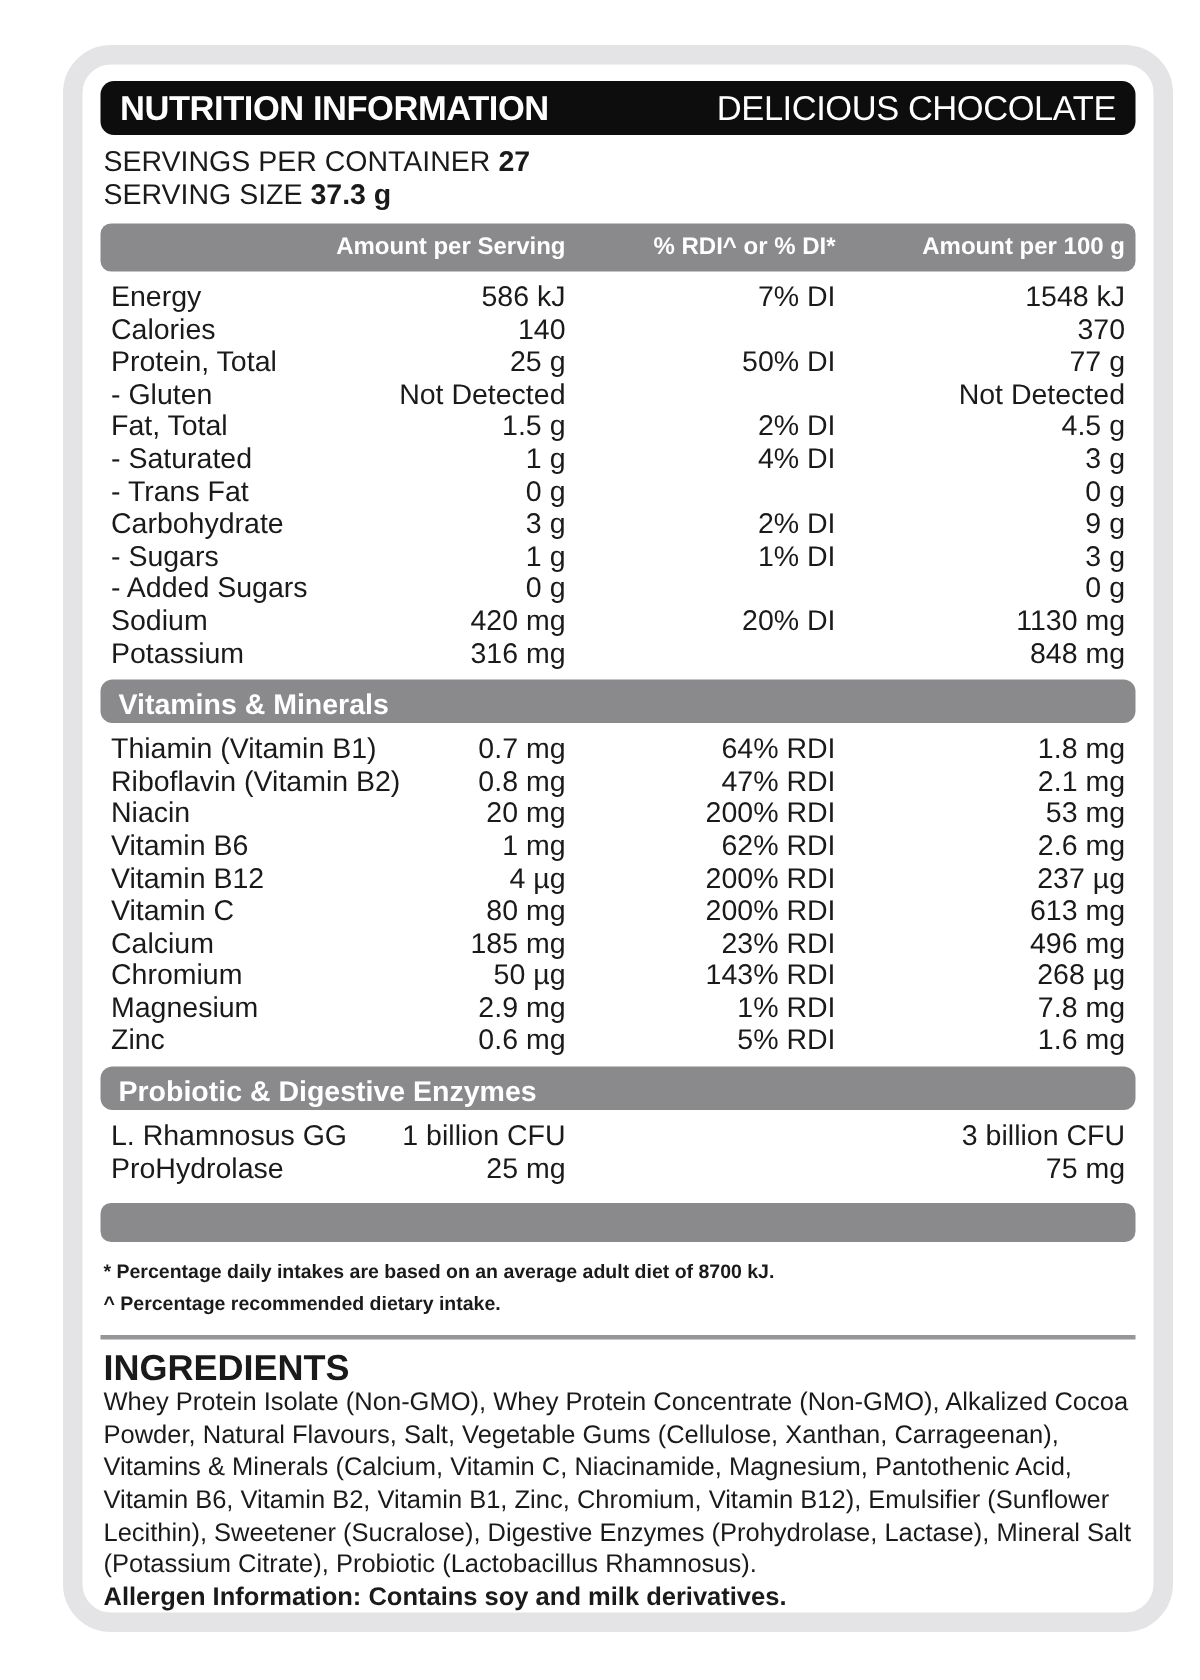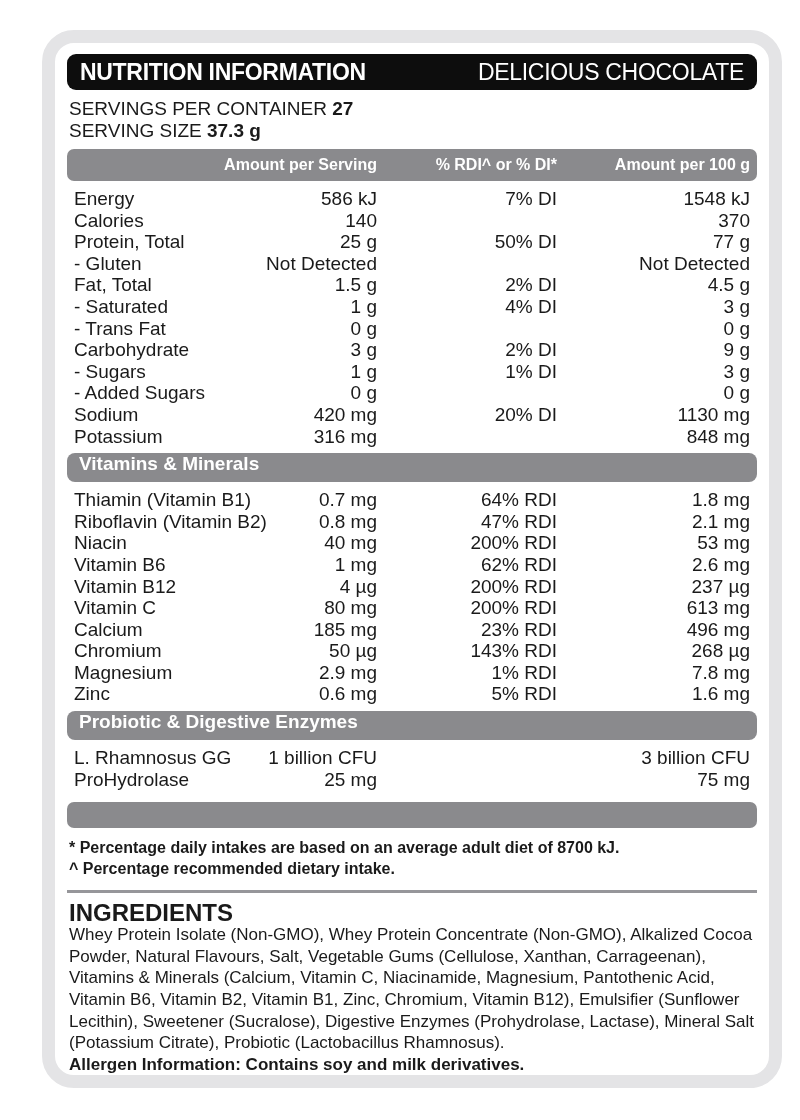--- a/index.html
+++ b/index.html
@@ -57,34 +57,34 @@
     grid-template-columns: 190px 113px 180px 193px;
     line-height: 21.6px;
     font-size: 19px;
   }
   .c-l { text-align: left;  white-space: nowrap; }
   .c-v { text-align: right; white-space: nowrap; }
   .section-bar {
     background: var(--bar_gray, #8a8a8d);
     border-radius: 8px;
     height: 29px;
-    display: flex; align-items: flex-start;
+    display: flex; align-items: flex-end;
     padding: 0 12px;
     margin: 6px 0 6px 0;
     color: #ffffff; font-weight: bold; font-size: 19px;
   }
   .spacer-bar {
     background: var(--bar_gray, #8a8a8d);
     border-radius: 7px;
     height: 26px;
     margin-top: 12px;
   }
   .footnotes {
     margin: 9px 2px 0 2px;
-    font-size: 16px; font-weight: bold;
+    font-size: 13px; font-weight: bold;
     line-height: 21px;
     white-space: nowrap;
   }
   .divider {
     height: 3px;
     background: var(--divider_gray, #96969a);
     margin: 11px 0 9px 0;
   }
   .ing-heading {
     font-size: 24px; font-weight: bold;
@@ -210,21 +210,21 @@
         <span class="c-v">1.8 mg</span>
       </div>
     <div class="row">
         <span class="c-l">Riboflavin (Vitamin B2)</span>
         <span class="c-v">0.8 mg</span>
         <span class="c-v">47% RDI</span>
         <span class="c-v">2.1 mg</span>
       </div>
     <div class="row">
         <span class="c-l">Niacin</span>
-        <span class="c-v">40 mg</span>
+        <span class="c-v">20 mg</span>
         <span class="c-v">200% RDI</span>
         <span class="c-v">53 mg</span>
       </div>
     <div class="row">
         <span class="c-l">Vitamin B6</span>
         <span class="c-v">1 mg</span>
         <span class="c-v">62% RDI</span>
         <span class="c-v">2.6 mg</span>
       </div>
     <div class="row">

